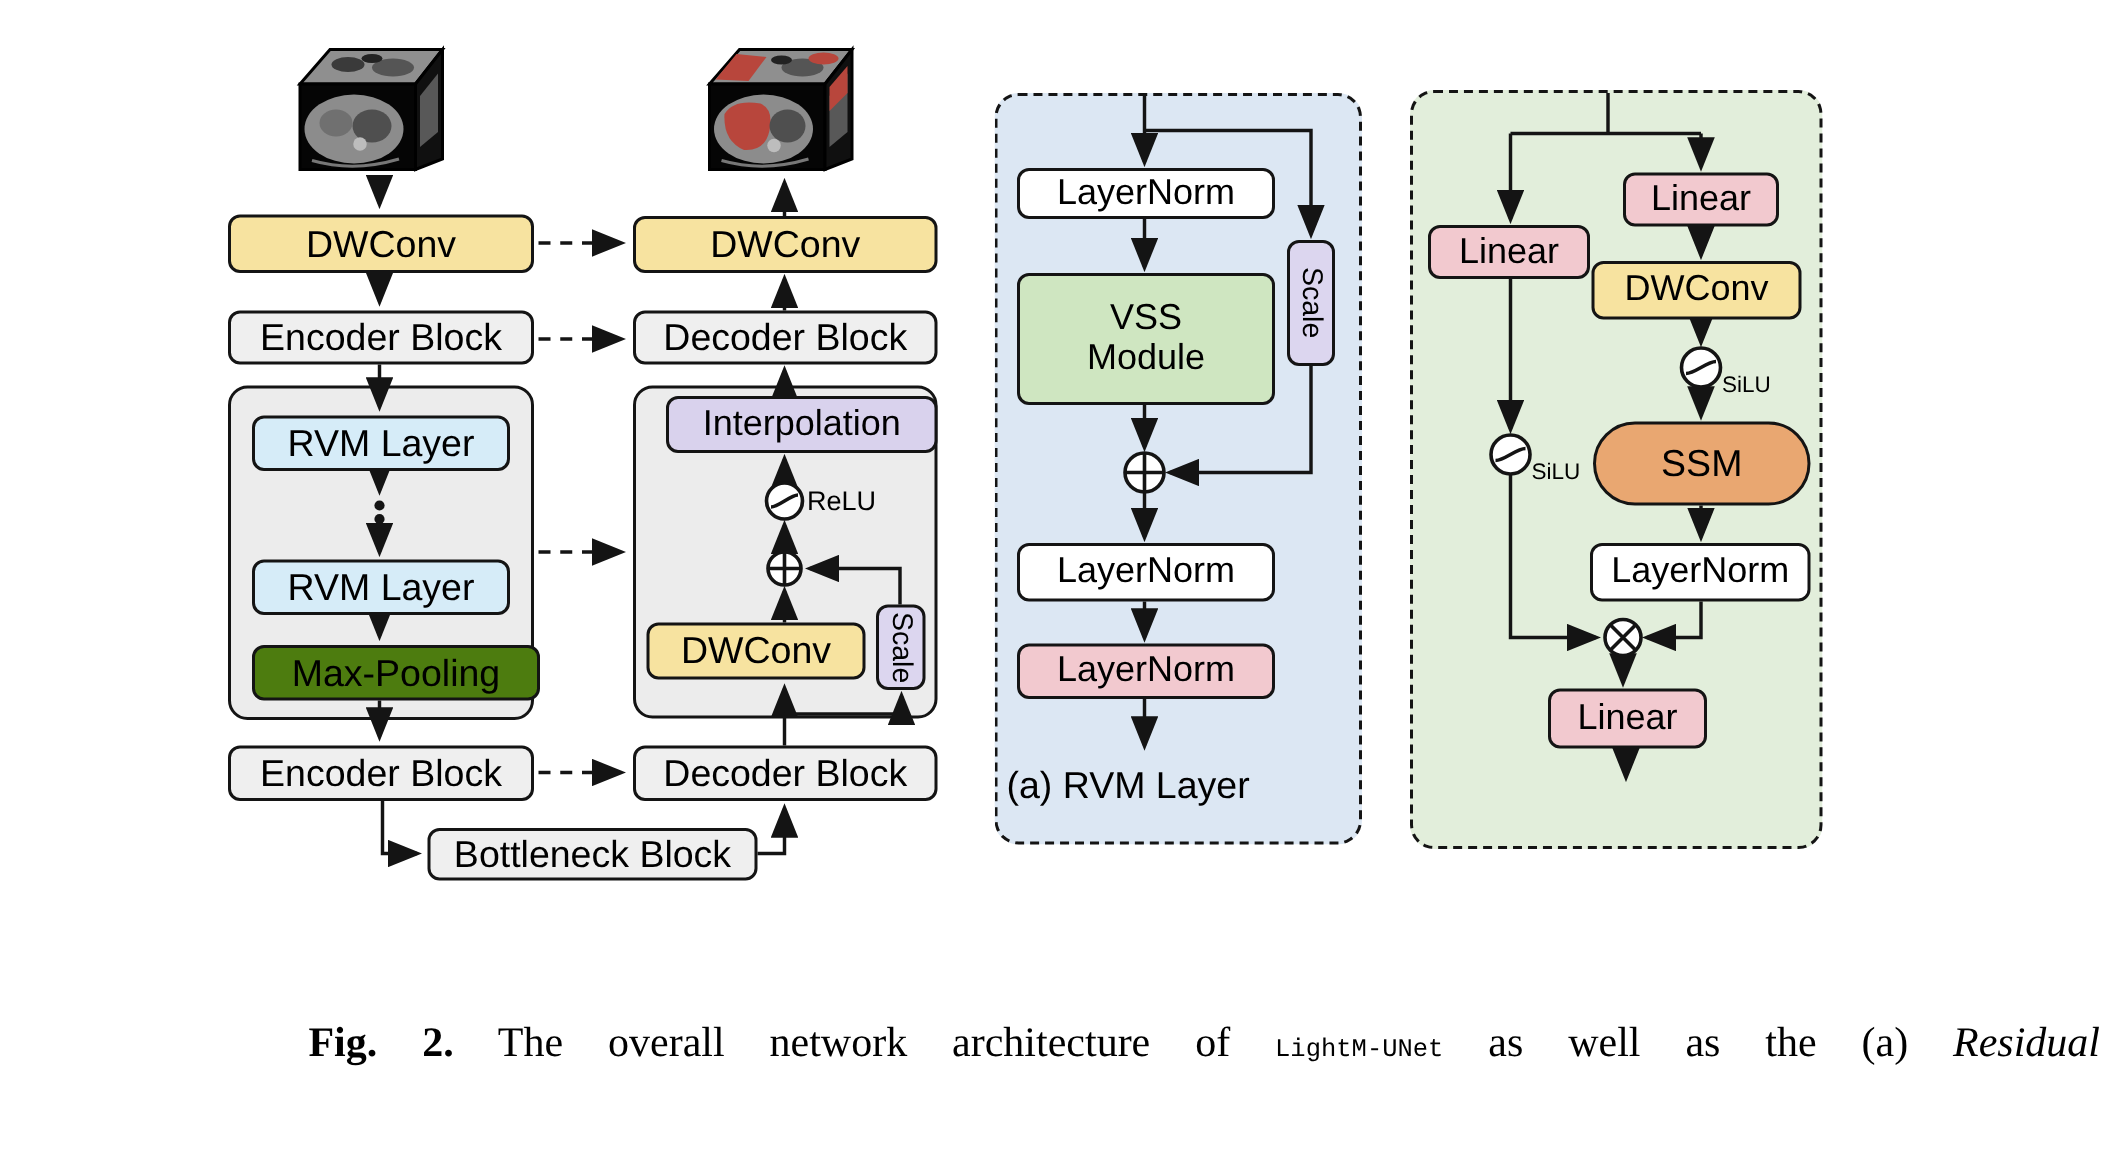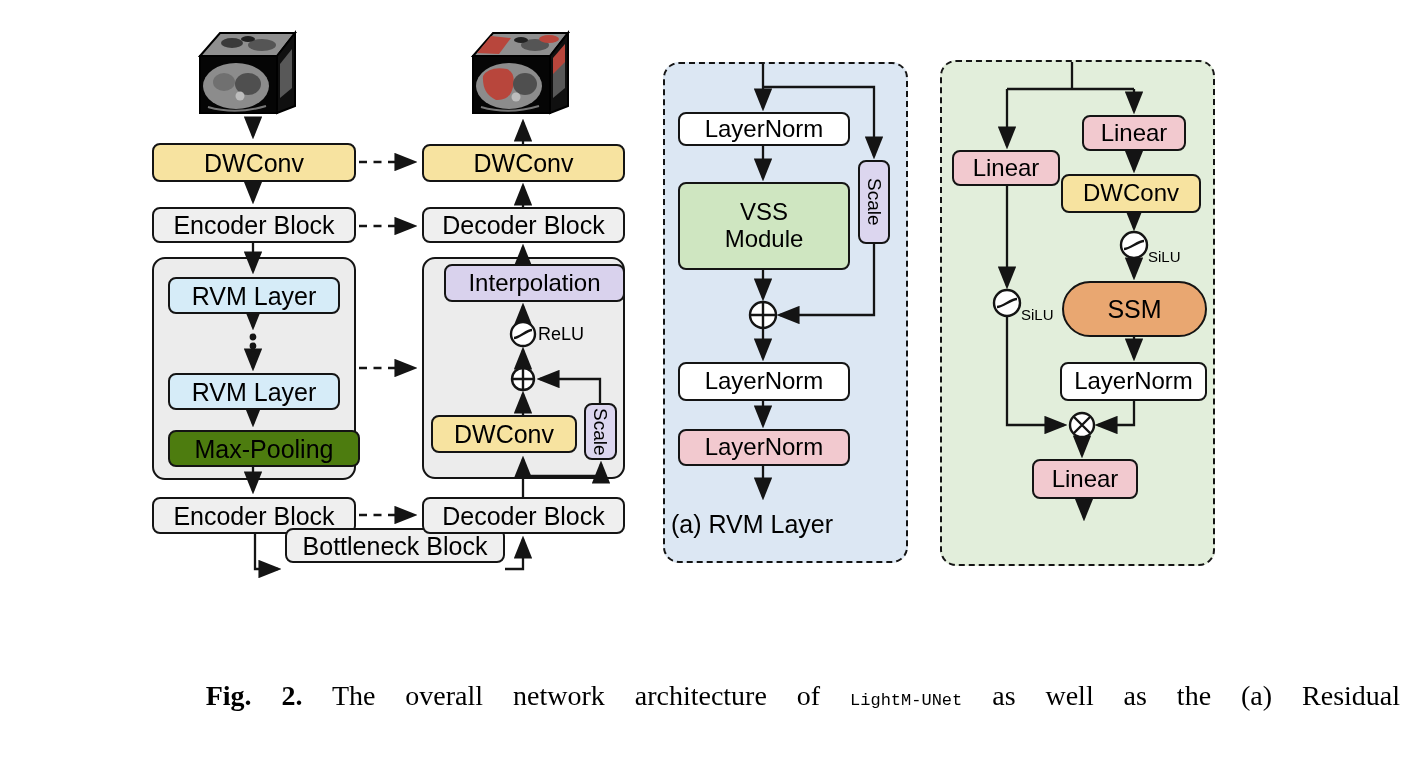--- a/index.html
+++ b/index.html
@@ -17,21 +17,21 @@
   .panel-label{position:absolute;z-index:3;font-size:25px;}
   .cube{position:absolute;z-index:3;}
   
   #dwconv-in      {left:152px;top:143px;width:204px;height:39px;background:#F7E3A0;}
   #encoder-block-1{left:152px;top:207px;width:204px;height:36px;background:#EFEFEF;}
   #encoder-group  {left:152px;top:257px;width:204px;height:223px;}
   #rvm-layer-1    {left:168px;top:277px;width:172px;height:37px;background:#D6ECF8;}
   #rvm-layer-2    {left:168px;top:373px;width:172px;height:37px;background:#D6ECF8;}
   #max-pooling    {left:168px;top:430px;width:192px;height:37px;background:#4d7c0f;}
   #encoder-block-2{left:152px;top:497px;width:204px;height:37px;background:#EFEFEF;}
-  #bottleneck     {left:285px;top:528px;width:220px;height:35px;background:#EFEFEF;}
+  #bottleneck     {left:285px;top:552px;width:220px;height:35px;background:#EFEFEF;}
   
   #dwconv-out     {left:422px;top:144px;width:203px;height:38px;background:#F7E3A0;}
   #decoder-block-1{left:422px;top:207px;width:203px;height:36px;background:#EFEFEF;}
   #decoder-group  {left:422px;top:257px;width:203px;height:222px;}
   #interpolation  {left:444px;top:264px;width:181px;height:38px;background:#D9D2ED;font-size:24px;}
   #dwconv-dec     {left:431px;top:415px;width:146px;height:38px;background:#F7E3A0;}
   #scale-dec      {left:584px;top:403px;width:33px;height:57px;background:#DCD6EF;}
   #decoder-block-2{left:422px;top:497px;width:203px;height:37px;background:#EFEFEF;}
   #relu-label     {left:538px;top:324px;font-size:18px;}
   
@@ -54,21 +54,21 @@
   #silu-left-label {left:1021px;top:306px;}
   #panel-b-label  {left:950px;top:527px;}
   
   #input-cube {left:196px;top:28px;width:104px;height:92px;}
   #output-cube{left:469px;top:28px;width:104px;height:92px;}
   
   #caption{position:absolute;z-index:3;left:26px;top:630px;width:1374px;
            font-family:"Liberation Serif",serif;font-size:28px;line-height:44px;color:#000;}
   .cap-line{white-space:pre-wrap;text-align:justify;text-align-last:justify;}
   .cap-bold{font-weight:bold;}
-  .cap-italic{}
+  .cap-italic{font-style:italic;}
   .cap-mono{font-family:"Liberation Mono",monospace;font-size:17px;}
 </style>
 </head>
 <body>
 
 <div id="stage">
 
   <div class="panel" id="panel-a"></div>
   <div class="panel" id="panel-b"></div>
   <div class="group" id="encoder-group"></div>

